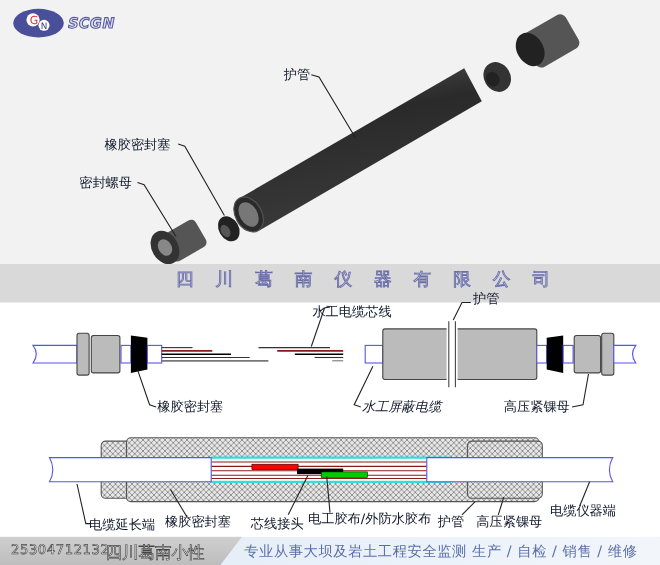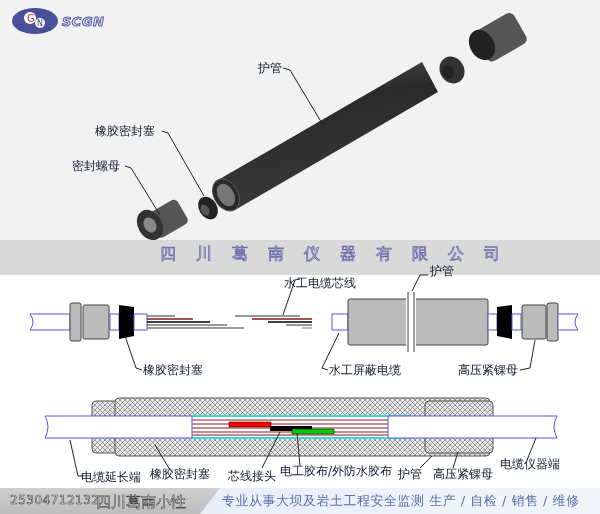--- a/index.html
+++ b/index.html
@@ -136,21 +136,21 @@
   <polyline points="280,432 262,468" fill="none" stroke="#222"></polyline>
   <polyline points="297,433 300,466" fill="none" stroke="#222"></polyline>
   <polyline points="432,456 420,468" fill="none" stroke="#222"></polyline>
   <polyline points="458,452 453,468" fill="none" stroke="#222"></polyline>
   <polyline points="536,438 527,460" fill="none" stroke="#222"></polyline>
 </svg>
 
 <div class="lbl" style="left:284px;top:264px;margin-top:12px;">水工电缆芯线</div>
 <div class="lbl" style="left:430px;top:264px;">护管</div>
 <div class="lbl" style="left:143px;top:363px;">橡胶密封塞</div>
-<div class="lbl" style="left:329px;top:363px;">水工屏蔽电缆</div>
+<div class="lbl" style="left:329px;top:363px;font-style:italic;">水工屏蔽电缆</div>
 <div class="lbl" style="left:458px;top:363px;">高压紧锞母</div>
 
 <div class="lbl" style="left:81px;top:470px;">电缆延长端</div>
 <div class="lbl" style="left:150px;top:467px;">橡胶密封塞</div>
 <div class="lbl" style="left:228px;top:469px;font-family:Liberation Serif, serif;">芯线接头</div>
 <div class="lbl" style="left:280px;top:464px;">电工胶布/外防水胶布</div>
 <div class="lbl" style="left:398px;top:467px;">护管</div>
 <div class="lbl" style="left:433px;top:467px;">高压紧锞母</div>
 <div class="lbl" style="left:500px;top:457px;">电缆仪器端</div>
 

